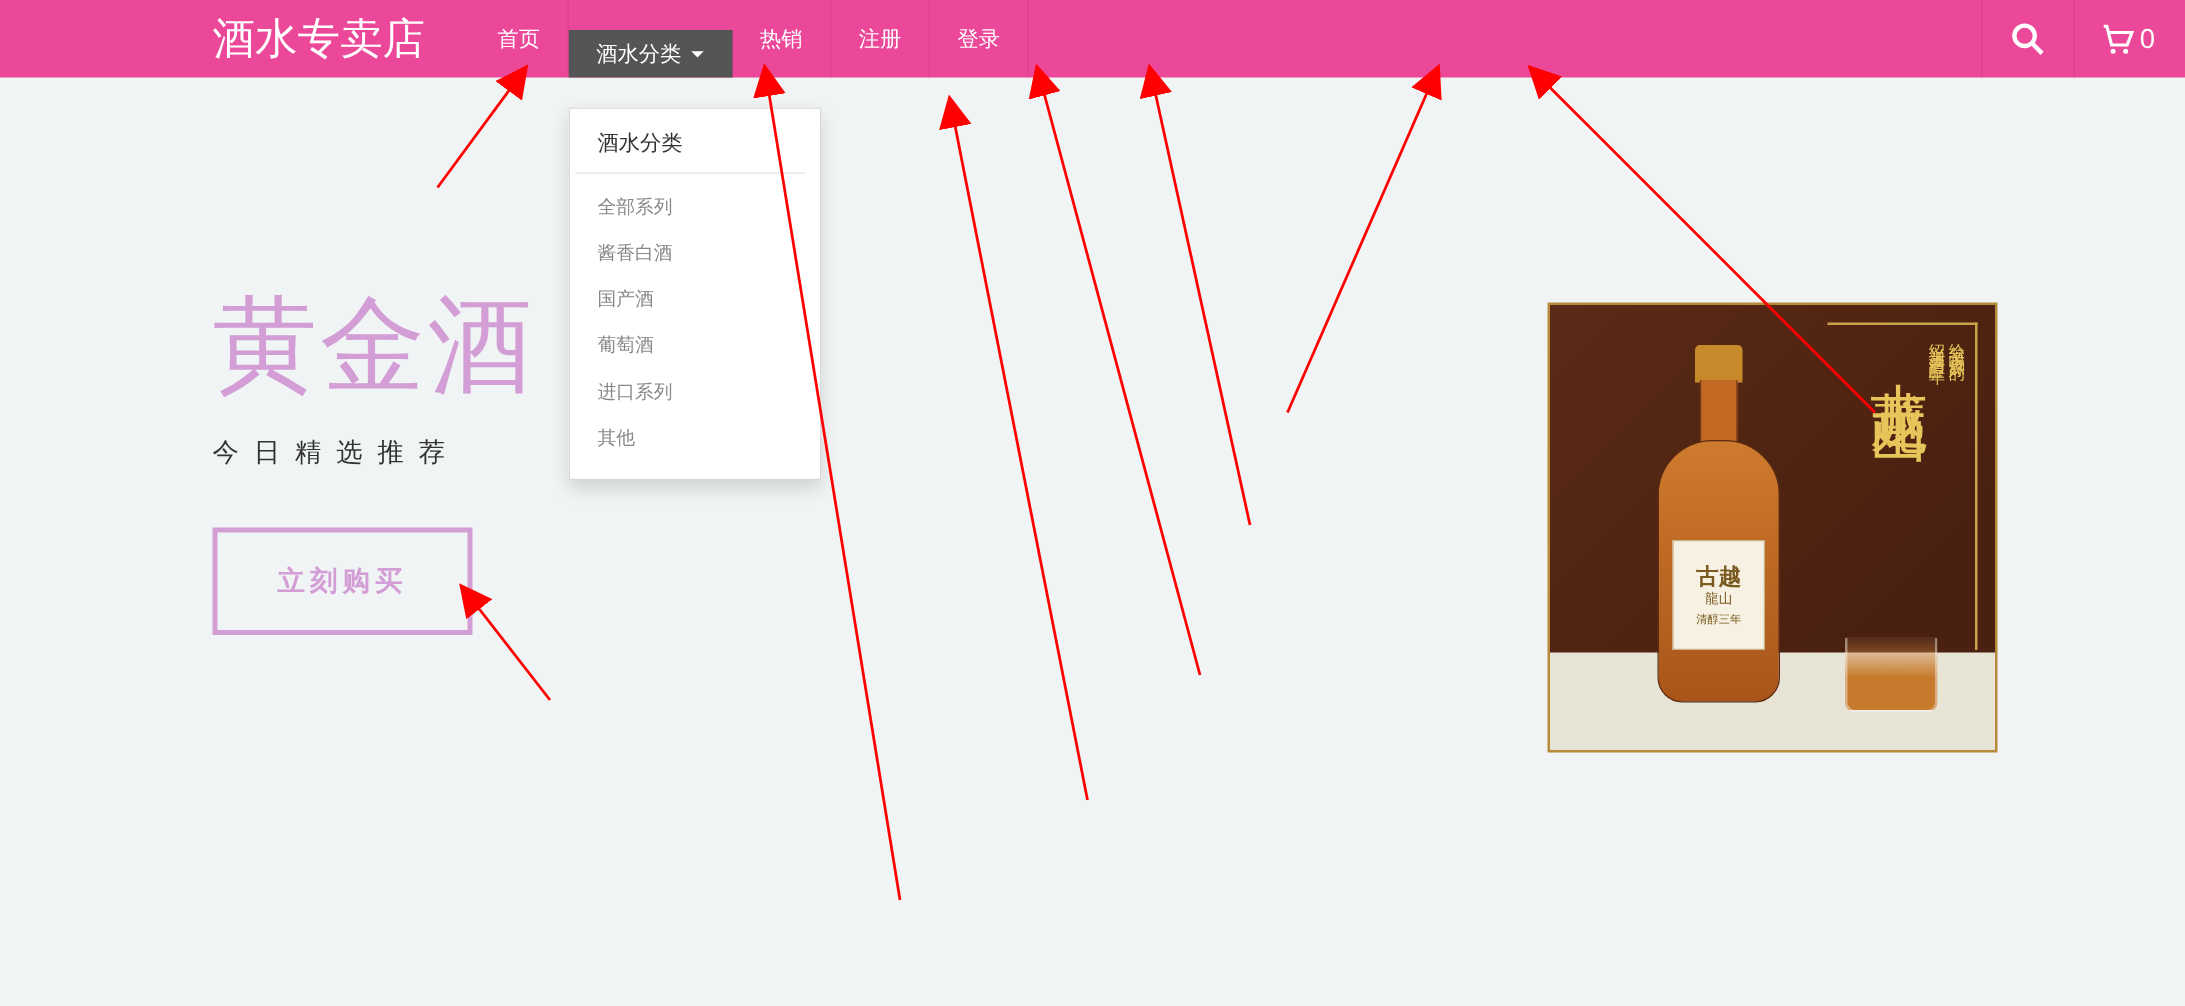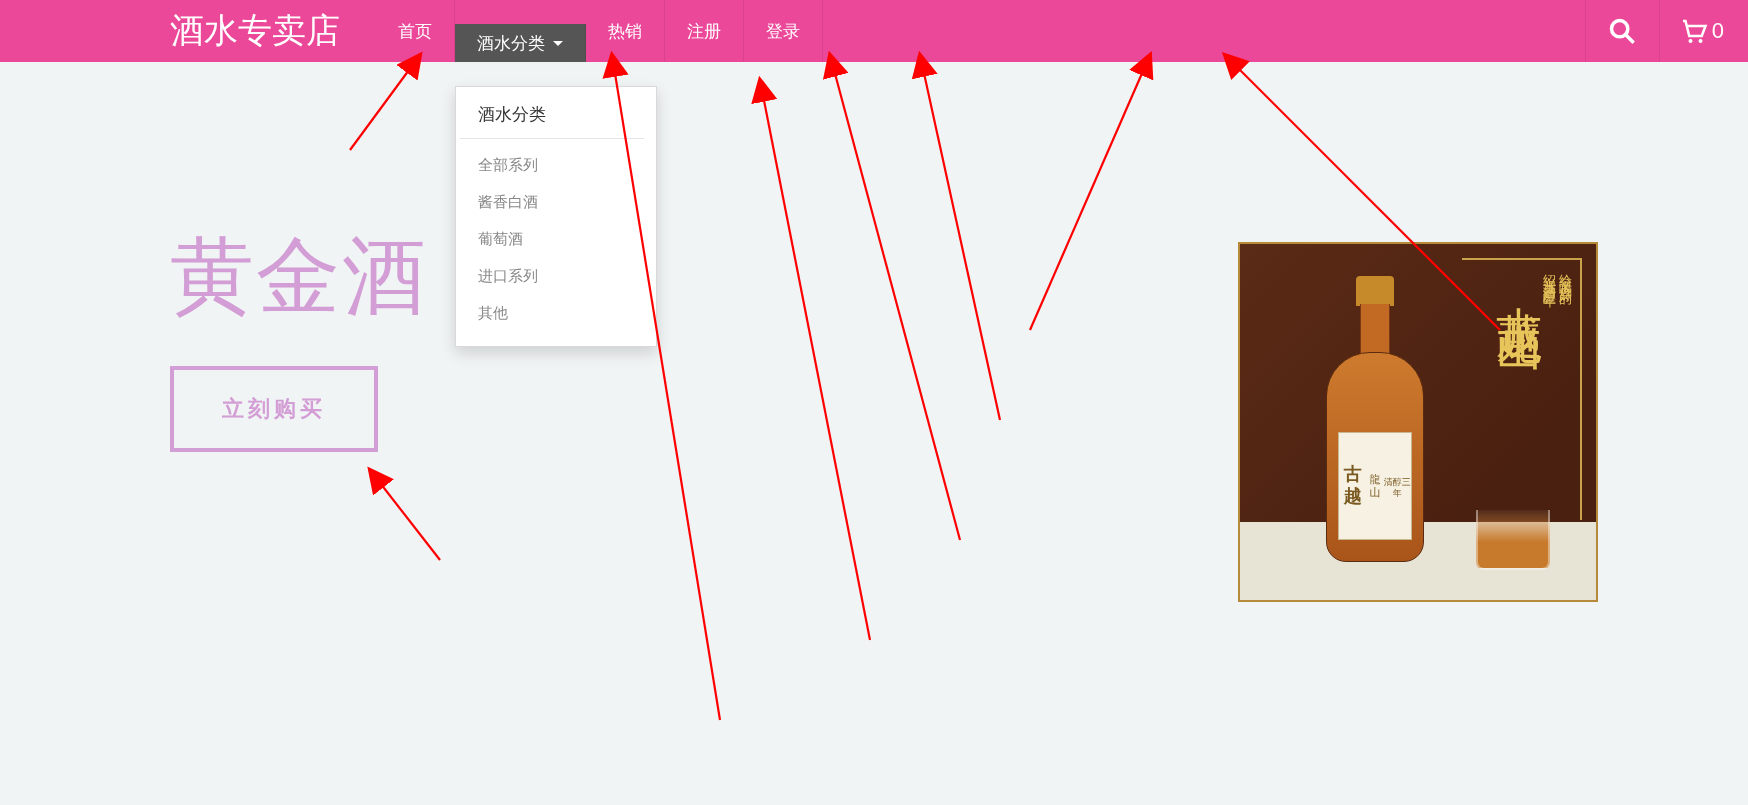--- a/index.html
+++ b/index.html
@@ -160,24 +160,24 @@
     background: #c26a24;
     border-left: 1px solid #7a3b14; border-right: 1px solid #7a3b14;
   }
   .bottle .body {
     position: absolute; top: 76px; left: 6px; width: 98px; height: 210px;
     background: linear-gradient(180deg,#ce7a2e 0%, #a9551a 100%);
     border-radius: 44px 44px 20px 20px;
     border: 1px solid #5a2b10;
   }
   .bottle .label {
-    position: absolute; top: 156px; left: 18px; width: 74px; height: 108px;
+    position: absolute; top: 156px; left: 18px; width: 74px; height: 88px;
     background: #f6f1e2;
     border: 1px solid #c7b68e;
-    display: flex; flex-direction: row; align-items: center; justify-content: center;
+    display: flex; flex-direction: column; align-items: center; justify-content: center;
     font-size: 11px; color: #7a5a20; text-align: center; line-height: 1.2;
   }
   .bottle .label .big { font-size: 18px; font-weight: 700; }
   .glass {
     position: absolute; right: 46px; bottom: 30px;
     width: 74px; height: 60px;
     border: 2px solid rgba(255,255,255,0.4);
     border-top: none;
     border-radius: 0 0 8px 8px;
     background: linear-gradient(180deg, rgba(255,255,255,0.05) 0%, #c77a2c 55%);
@@ -226,20 +226,21 @@
     </div>
 
     <div class="nav-item active">
       <span>酒水分类</span>
       <span class="caret"></span>
 
       <div class="dropdown">
         <div class="dropdown-title">酒水分类</div>
         <div class="dropdown-item">全部系列</div>
         <div class="dropdown-item">酱香白酒</div>
+        <div class="dropdown-item">国产酒</div>
         <div class="dropdown-item">葡萄酒</div>
         <div class="dropdown-item">进口系列</div>
         <div class="dropdown-item">其他</div>
       </div>
     </div>
 
     <div class="nav-item">
       <span>热销</span>
     </div>
     <div class="nav-item">
@@ -265,20 +266,21 @@
       <circle cx="10" cy="20" r="1.6"></circle>
       <circle cx="18" cy="20" r="1.6"></circle>
     </svg>
     <span>0</span>
   </div>
 </div>
 
 <div class="hero">
   <div class="hero-left">
     <div class="hero-title">黄金酒</div>
+    <div class="hero-sub">今日精选推荐</div>
     <button class="hero-btn">立刻购买</button>
   </div>
 
   <div class="product-card">
     <div class="gold-frame"></div>
     <div class="vert-small">给父亲喝点好的</div>
     <div class="vert-small" style="right:38px;">绍兴黄酒清醇三年</div>
     <div class="vert-text">古越龙山</div>
     <div class="product-bottom"></div>
     <div class="bottle">

